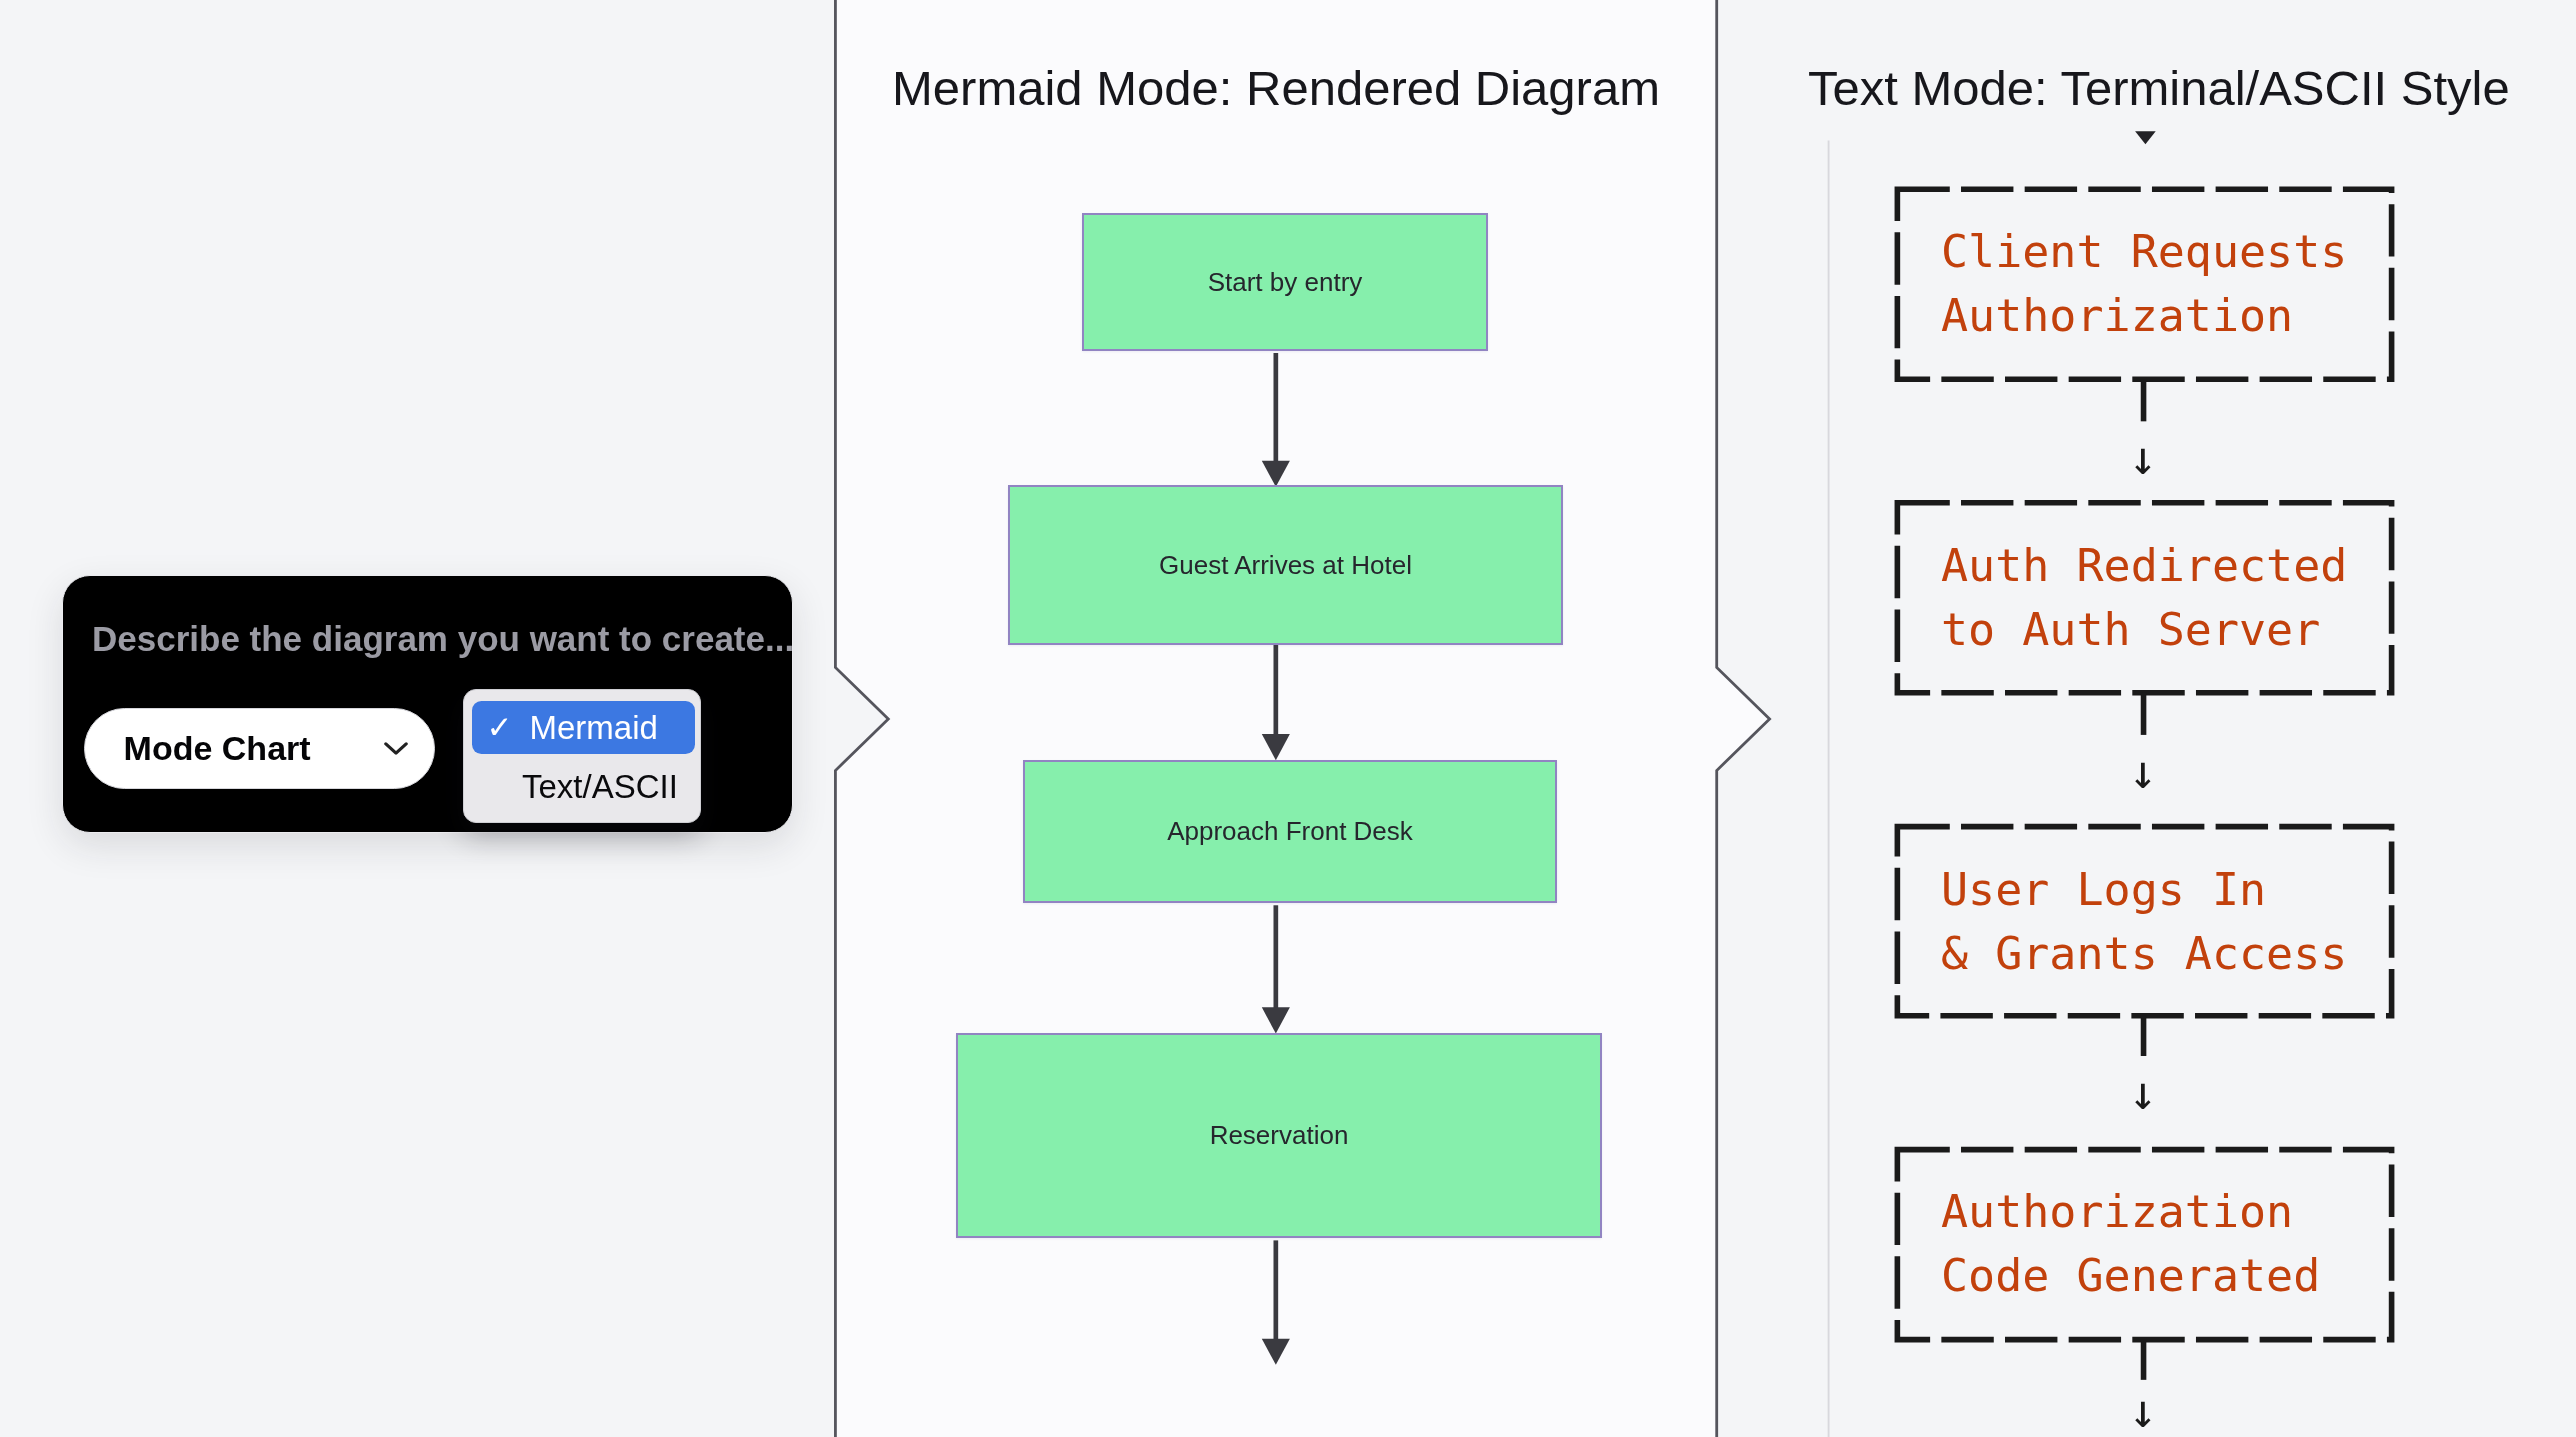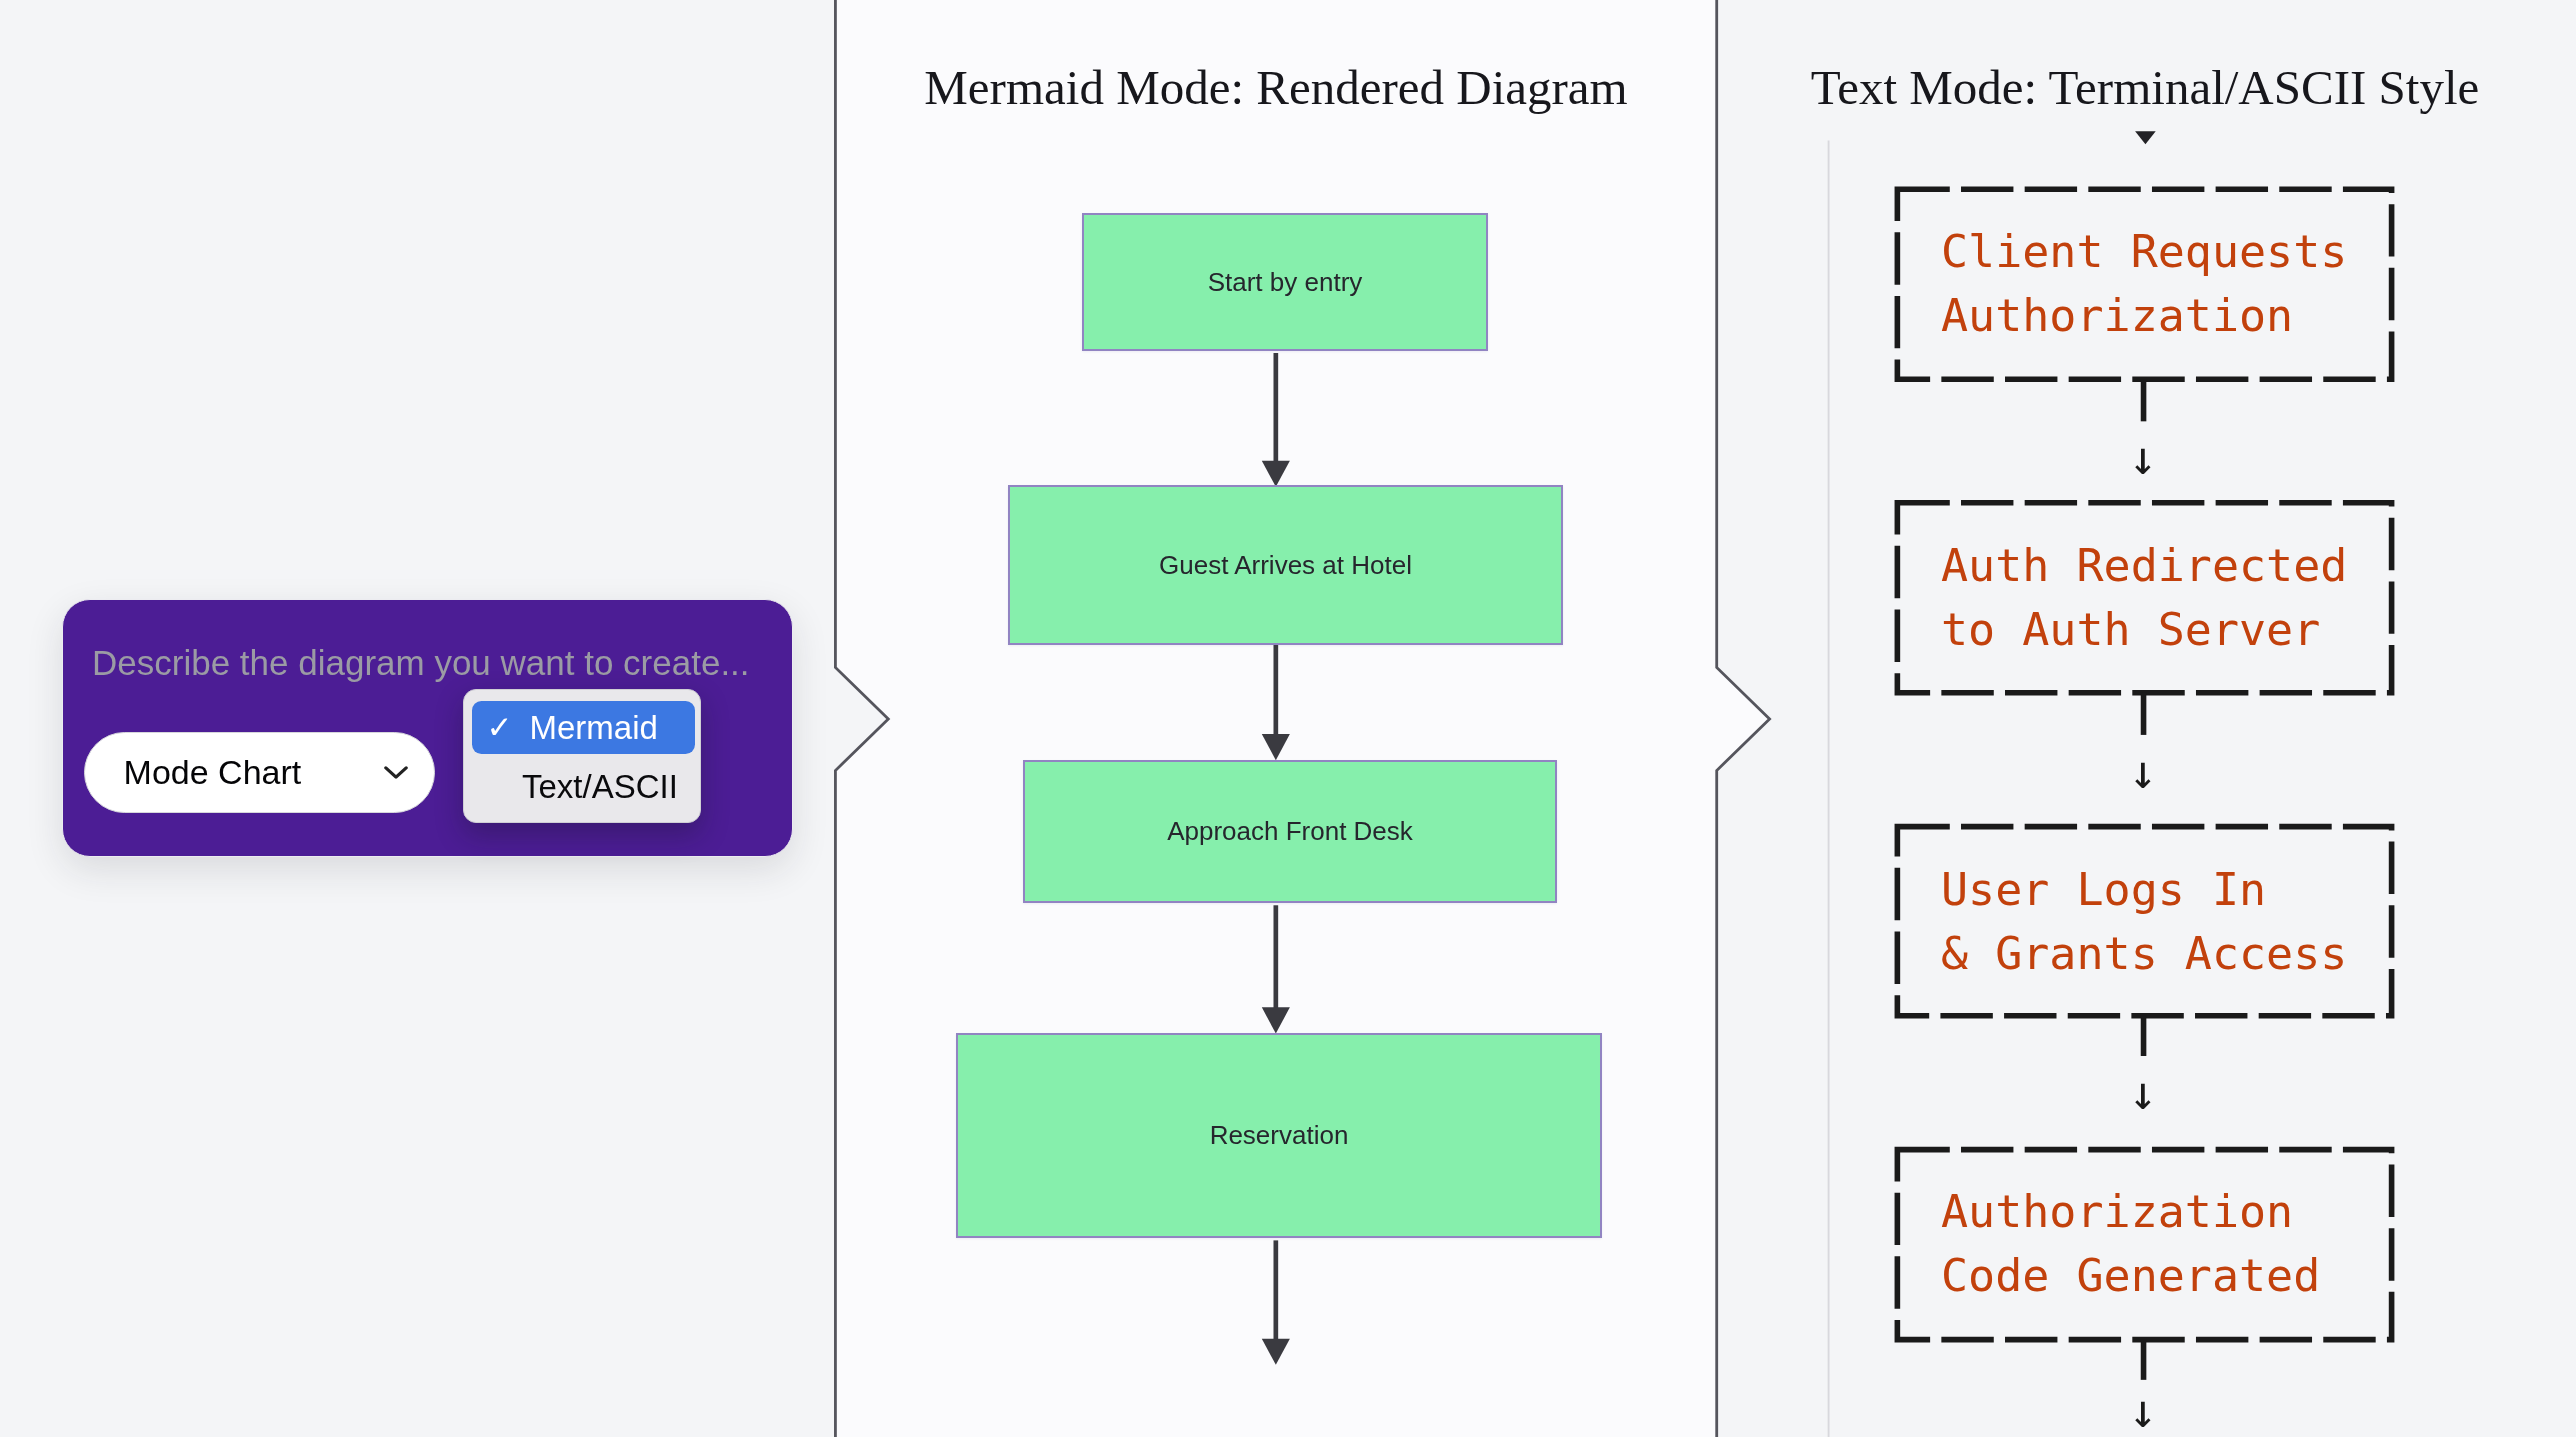--- a/index.html
+++ b/index.html
@@ -7,21 +7,21 @@
     width:2576px;height:1438px;position:relative;overflow:hidden;
     background:#f4f5f7;
     font-family:"Liberation Sans",sans-serif;
   }
   
   #shapes{position:absolute;left:0;top:0;z-index:1;}
   
   .panel-title{
     position:absolute;top:60px;height:56px;line-height:56px;
     text-align:center;font-size:49px;color:#17171c;letter-spacing:0;
-    z-index:2;white-space:nowrap;font-family:Liberation Serif, serif;
+    z-index:2;white-space:nowrap;
   }
   
   .node{
     position:absolute;z-index:2;
     background:#86efac;border:2.8px solid #9184c2;box-sizing:border-box;
     display:flex;flex-direction:column;align-items:center;justify-content:center;
     font-size:26px;line-height:69px;color:#26262d;text-align:center;
     box-shadow:0 0.9px 1.9px rgba(80,70,140,.08);
     margin-left:9px;
   }
@@ -32,23 +32,24 @@
     padding-left:44px;
     font-family:"DejaVu Sans Mono",monospace;
     font-size:45px;line-height:64px;color:#c2410c;white-space:pre;
   }
   .down-glyph{
     position:absolute;z-index:2;width:56px;text-align:center;
     font-family:"DejaVu Sans Mono",monospace;font-size:47px;line-height:52px;color:#1a1a1a;
   }
   
   #card{
-    position:absolute;left:62px;top:599px;width:729px;height:256px;z-index:3;
-    background:#4c1d95;border:0.9px solid #ececf0;border-radius:28px;
+    position:absolute;left:62px;top:575px;width:729px;height:256px;z-index:3;
+    background:#000000;border:0.9px solid #ececf0;border-radius:28px;
     box-shadow:0 13px 37px rgba(30,30,45,.12);
+    font-weight:bold;
   }
   #placeholder{
     position:absolute;left:29px;top:41px;height:43px;line-height:43px;
     font-size:35px;color:#9b9ba4;white-space:nowrap;
   }
   #type-select{
     position:absolute;left:20.6px;top:132px;width:351px;height:81px;
     background:#fff;border:1.9px solid #d6d6db;border-radius:41px;box-sizing:border-box;
     display:flex;align-items:center;cursor:default;
   }

